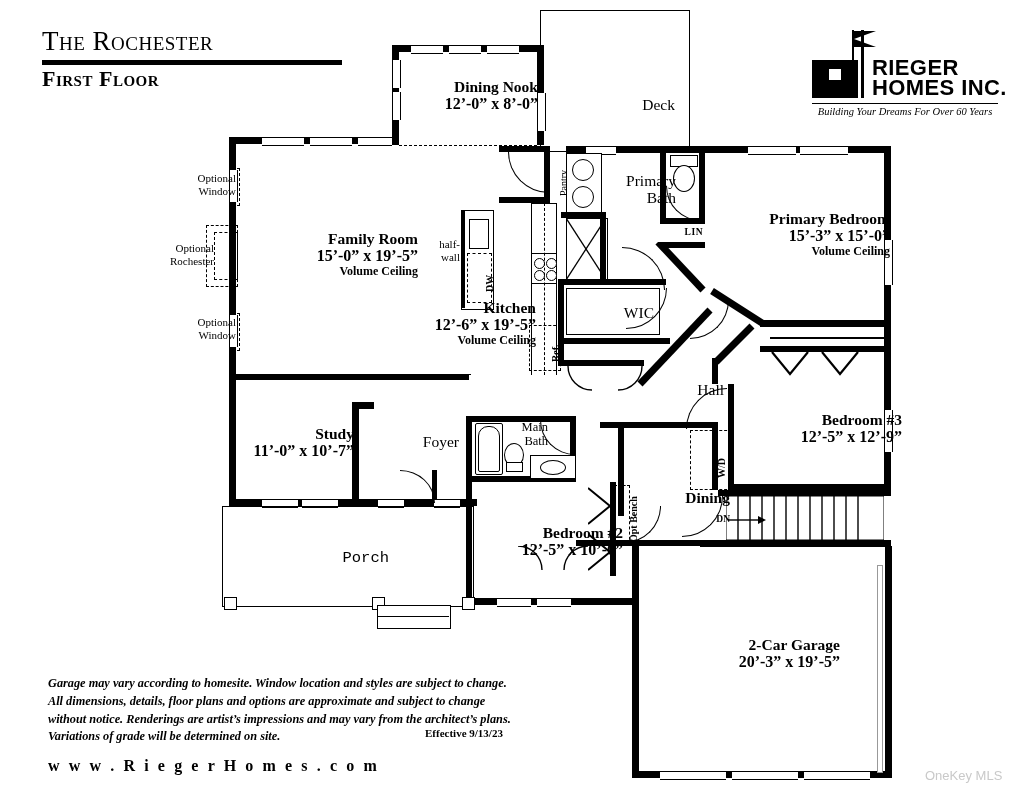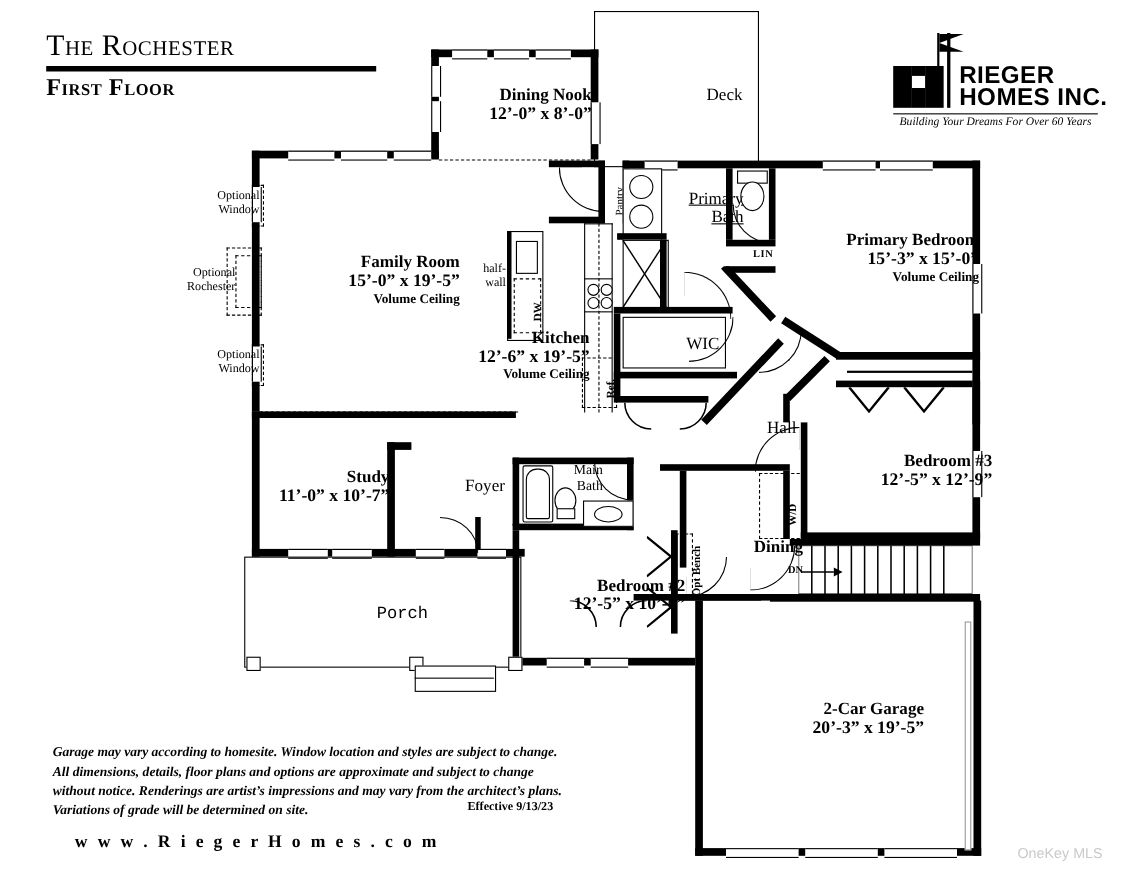--- a/index.html
+++ b/index.html
@@ -63,21 +63,21 @@
   .small{font-size:11px;line-height:1.15;}
   .tiny{font-size:9.5px;}
   .vlabel{position:absolute;font-size:10px;white-space:nowrap;
       transform:rotate(-90deg);transform-origin:left top;}
   .vlabel.b{font-weight:700;}
 
   
   .disclaimer{position:absolute;left:48px;top:675px;width:470px;
       font-style:italic;font-weight:700;font-size:12.3px;line-height:1.45;}
   .effective{position:absolute;left:425px;top:727px;font-size:11px;font-weight:700;white-space:nowrap;}
-  .site{position:absolute;left:68px;top:757px;font-size:16px;font-weight:700;
+  .site{position:absolute;left:48px;top:757px;font-size:16px;font-weight:700;
       letter-spacing:2.6px;white-space:nowrap;}
   .mls{position:absolute;left:925px;top:768px;
       font-family:"Liberation Sans","DejaVu Sans",sans-serif;
       font-size:13px;color:#c9c9c9;white-space:nowrap;}
 </style>
 </head>
 <body>
 
 <div id="stage">
 
@@ -329,37 +329,37 @@
   <div class="win" style="left:732px;top:771px;width:66px;height:7px;"></div>
   <div class="win" style="left:804px;top:771px;width:66px;height:7px;"></div>
 
   <div class="w" style="left:632px;top:540px;width:60px;height:6px;"></div>
 
   <div class="lbl" style="left:398px;top:78px;width:140px;">
     <div class="rname b">Dining Nook</div>
     <div class="rdim">12’-0” x 8’-0”</div>
   </div>
 
-  <div class="lbl" style="left:555px;top:78px;width:120px;">
+  <div class="lbl" style="left:555px;top:96px;width:120px;">
     <div class="rname">Deck</div>
   </div>
 
   <div class="lbl" style="left:274px;top:230px;width:144px;">
     <div class="rname b">Family Room</div>
     <div class="rdim">15’-0” x 19’-5”</div>
     <div class="rsub">Volume Ceiling</div>
   </div>
 
   <div class="lbl" style="left:400px;top:299px;width:136px;">
     <div class="rname b">Kitchen</div>
     <div class="rdim">12’-6” x 19’-5”</div>
     <div class="rsub">Volume Ceiling</div>
   </div>
 
-  <div class="lbl" style="left:580px;top:172px;width:96px;text-decoration:underline;">
+  <div class="lbl" style="left:580px;top:172px;width:96px;">
     <div class="rname">Primary</div>
     <div class="rname">Bath</div>
   </div>
 
   <div class="lbl" style="left:700px;top:210px;width:190px;">
     <div class="rname b">Primary Bedroom</div>
     <div class="rdim">15’-3” x 15’-0”</div>
     <div class="rsub">Volume Ceiling</div>
   </div>
 

